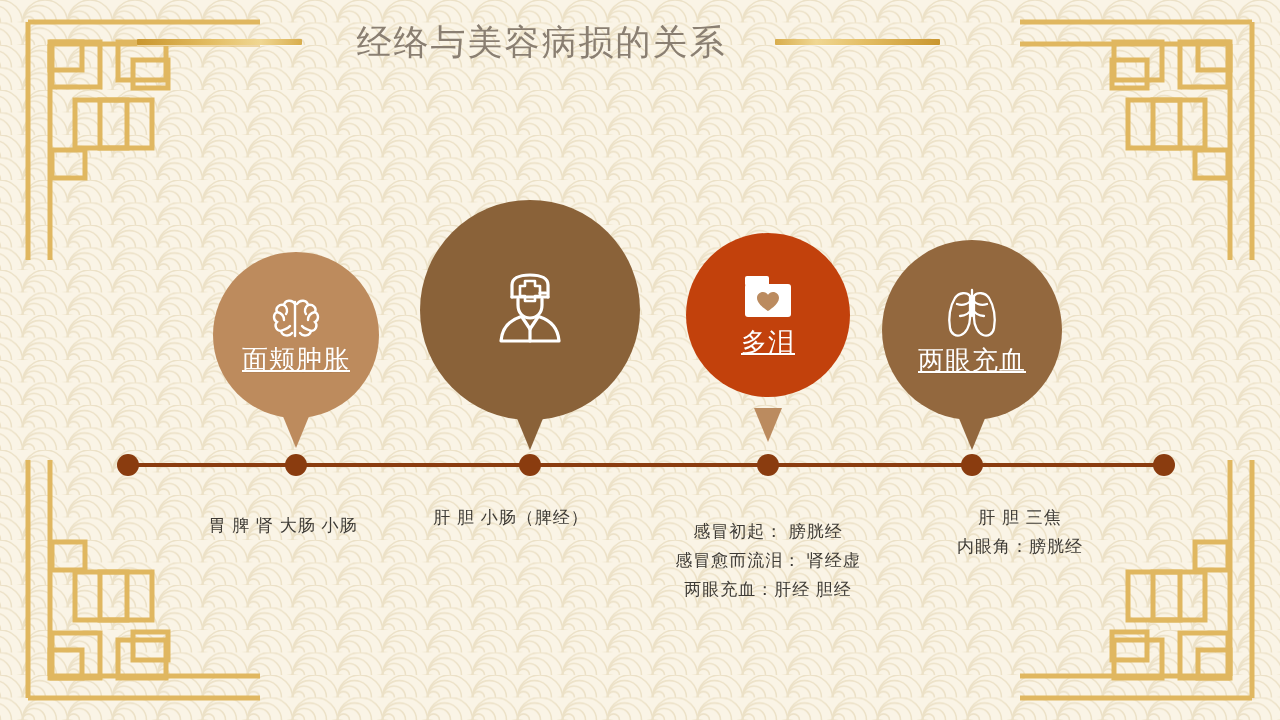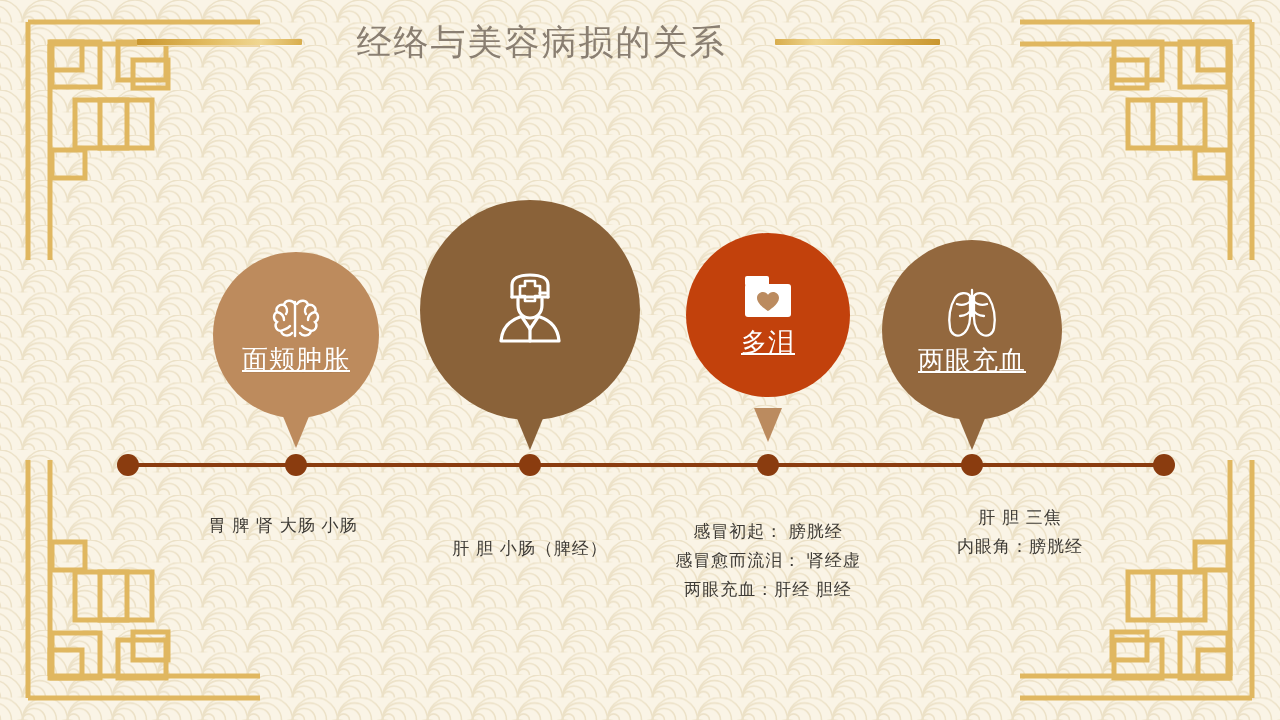--- a/index.html
+++ b/index.html
@@ -298,21 +298,21 @@
       </g>
     </svg>
     <div class="b-label">两眼充血</div>
   </div>
   <div class="tail" style="left:972px; top:416px; border-top:34px solid #93683e;"></div>
 
   <div class="caption" style="left:283px; top:503px;margin-top:8px;">
     <span class="cap-line">胃 脾 肾 大肠 小肠</span>
   </div>
 
-  <div class="caption" style="left:530px; top:503px;margin-top:31px;">
+  <div class="caption" style="left:511px; top:503px;">
     <span class="cap-line">肝 胆 小肠（脾经）</span>
   </div>
 
   <div class="caption" style="left:768px; top:517px;">
     <span class="cap-line">感冒初起：  膀胱经</span>
     <span class="cap-line">感冒愈而流泪：  肾经虚</span>
     <span class="cap-line">两眼充血：肝经 胆经</span>
   </div>
 
   <div class="caption" style="left:1020px; top:503px;text-align:center;">

